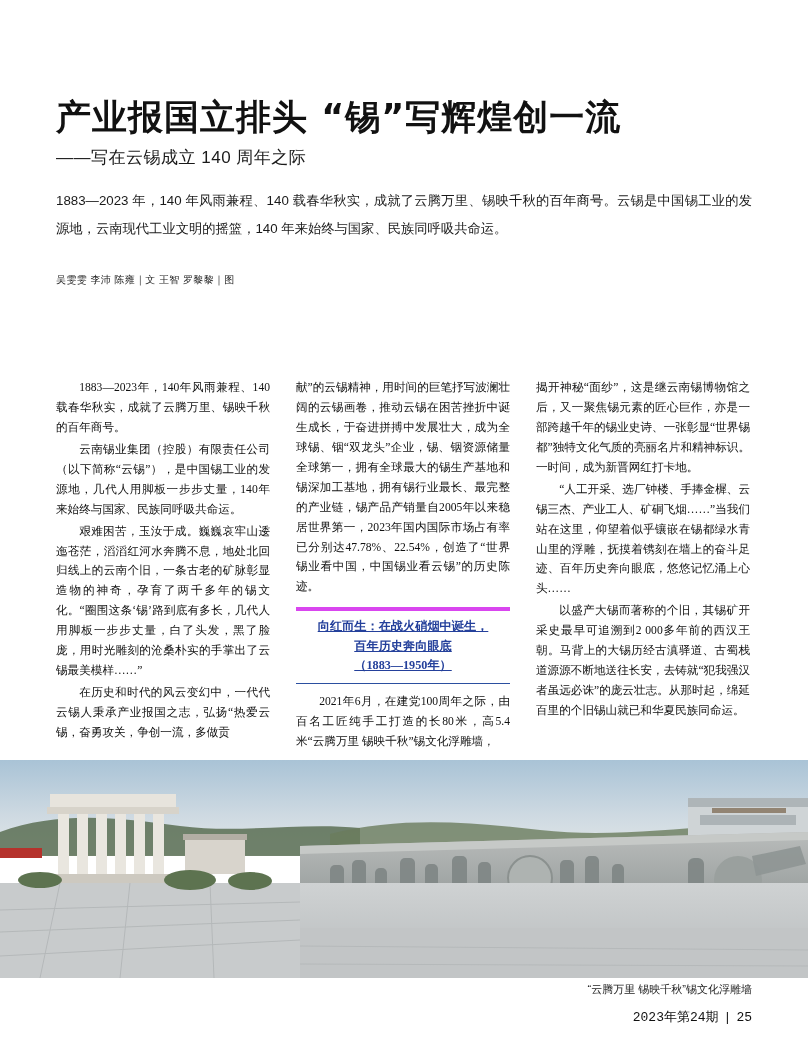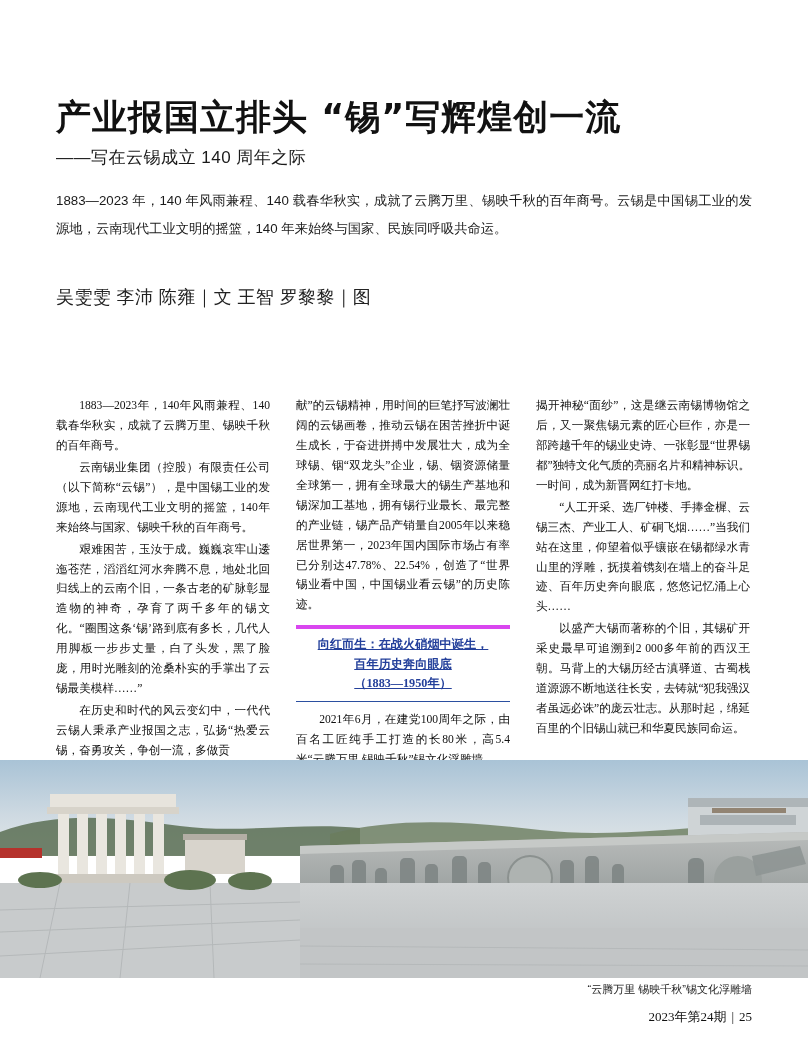--- a/index.html
+++ b/index.html
@@ -47,44 +47,43 @@
   .lead {
     margin: 18px 56px 0 56px;
     font-family: "Liberation Sans", "DejaVu Sans", sans-serif;
     font-size: 13.3px;
     line-height: 2.1;
     color: #1a1a1a;
     text-align: justify;
   }
 
   .byline {
-    margin: 42px 56px 0 56px;
-    font-family: "Liberation Sans", "DejaVu Sans", sans-serif;
-    font-size: 18px;
+    margin: 30px 56px 0 56px;
+    font-family: "Liberation Sans", "DejaVu Sans", sans-serif;
+    font-size: 10px;
     color: #222;
     letter-spacing: 0.4px;
   }
 
   
   .columns {
     position: absolute;
     top: 378px;
     left: 56px;
     width: 696px;
     height: 370px;
     display: flex;
     gap: 26px;
   }
   .col {
     width: 214px;
     font-size: 11.6px;
     line-height: 1.72;
     text-align: justify;
     color: #111;
-    margin-top: 18px;
   }
   .col p {
     margin: 0 0 2px 0;
     text-indent: 2em;
   }
   .col p.no-indent {
     text-indent: 0;
   }
 
   
@@ -119,21 +118,21 @@
     top: 982px;
     font-family: "Liberation Sans", "DejaVu Sans", sans-serif;
     font-size: 11px;
     color: #222;
   }
 
   .footer {
     position: absolute;
     right: 56px;
     top: 1008px;
-    font-family: Liberation Serif, serif;
+    font-family: Liberation Mono, monospace;
     font-size: 13px;
     color: #111;
   }
   .footer .sep { margin: 0 5px; }
 </style>
 </head>
 <body>
 
 <div class="page">
 
@@ -143,21 +142,21 @@
   </div>
 
   <div class="lead">1883—2023 年，140 年风雨兼程、140 载春华秋实，成就了云腾万里、锡映千秋的百年商号。云锡是中国锡工业的发源地，云南现代工业文明的摇篮，140 年来始终与国家、民族同呼吸共命运。</div>
 
   <div class="byline">吴雯雯 李沛 陈雍｜文   王智 罗黎黎｜图</div>
 
   <div class="columns">
 
     <div class="col">
       <p>1883—2023年，140年风雨兼程、140载春华秋实，成就了云腾万里、锡映千秋的百年商号。</p>
-      <p>云南锡业集团（控股）有限责任公司（以下简称“云锡”），是中国锡工业的发源地，云南现代工业文明的摇篮，140年来始终与国家、锡映千秋的百年商号。</p>
+      <p>云南锡业集团（控股）有限责任公司（以下简称“云锡”），是中国锡工业的发源地，几代人用脚板一步步丈量，140年来始终与国家、民族同呼吸共命运。</p>
       <p>艰难困苦，玉汝于成。巍巍哀牢山逶迤苍茫，滔滔红河水奔腾不息，地处北回归线上的云南个旧，一条古老的矿脉彰显造物的神奇，孕育了两千多年的锡文化。“圈围这条‘锡’路到底有多长，几代人用脚板一步步丈量，白了头发，黑了脸庞，用时光雕刻的沧桑朴实的手掌出了云锡最美模样……”</p>
       <p>在历史和时代的风云变幻中，一代代云锡人秉承产业报国之志，弘扬“热爱云锡，奋勇攻关，争创一流，多做贡</p>
     </div>
 
     <div class="col">
       <p class="no-indent">献”的云锡精神，用时间的巨笔抒写波澜壮阔的云锡画卷，推动云锡在困苦挫折中诞生成长，于奋进拼搏中发展壮大，成为全球锡、铟“双龙头”企业，锡、铟资源储量全球第一，拥有全球最大的锡生产基地和锡深加工基地，拥有锡行业最长、最完整的产业链，锡产品产销量自2005年以来稳居世界第一，2023年国内国际市场占有率已分别达47.78%、22.54%，创造了“世界锡业看中国，中国锡业看云锡”的历史陈迹。</p>
       <div class="callout">
         <div>向红而生：在战火硝烟中诞生，</div>
         <div>百年历史奔向眼底</div>
         <div>（1883—1950年）</div>

